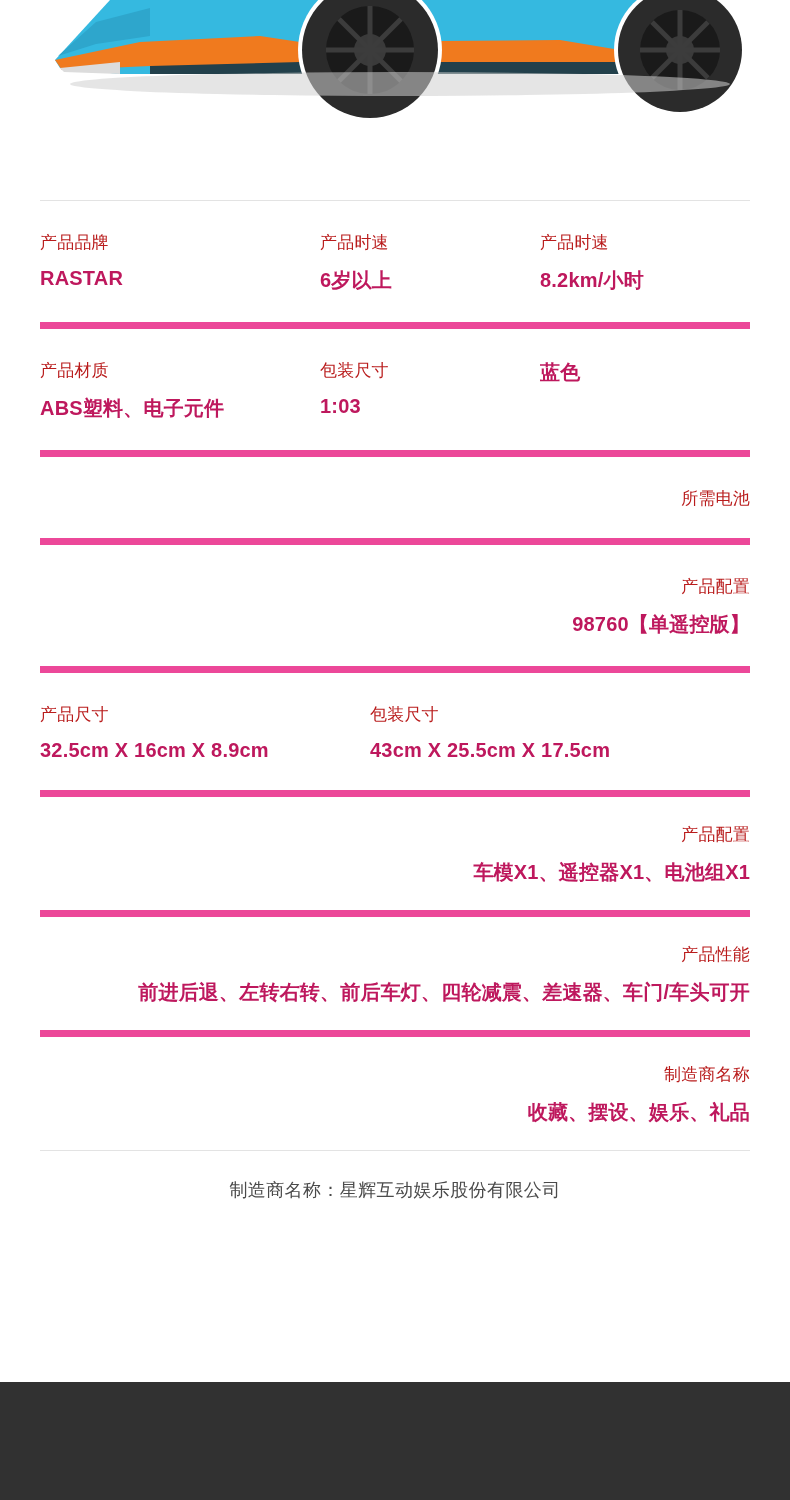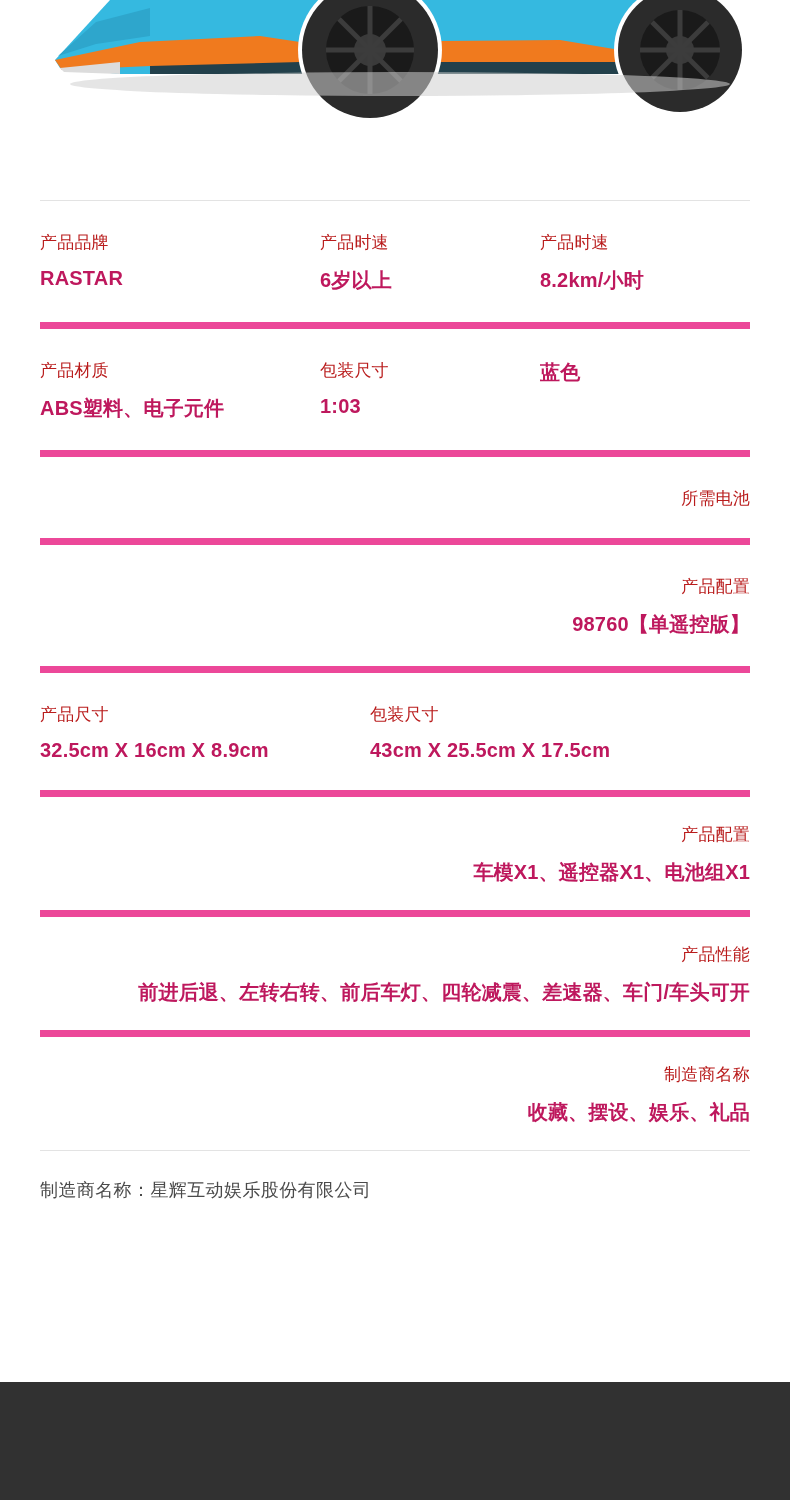--- a/index.html
+++ b/index.html
@@ -72,21 +72,21 @@
 
   
   .full { width: 100%; text-align: right; }
 
   .spec-row.tight { padding: 26px 0 24px 0; }
 
   
   .maker {
     border-top: 1px solid #e3e3e3;
     padding: 27px 0 24px 0;
-    text-align: left;
+    text-align: center;
     font-size: 18px;
     color: #4a4a4a;
     letter-spacing: 0.4px;
   }
 
   
   .dark-band {
     position: absolute;
     left: 0;
     bottom: 0;

